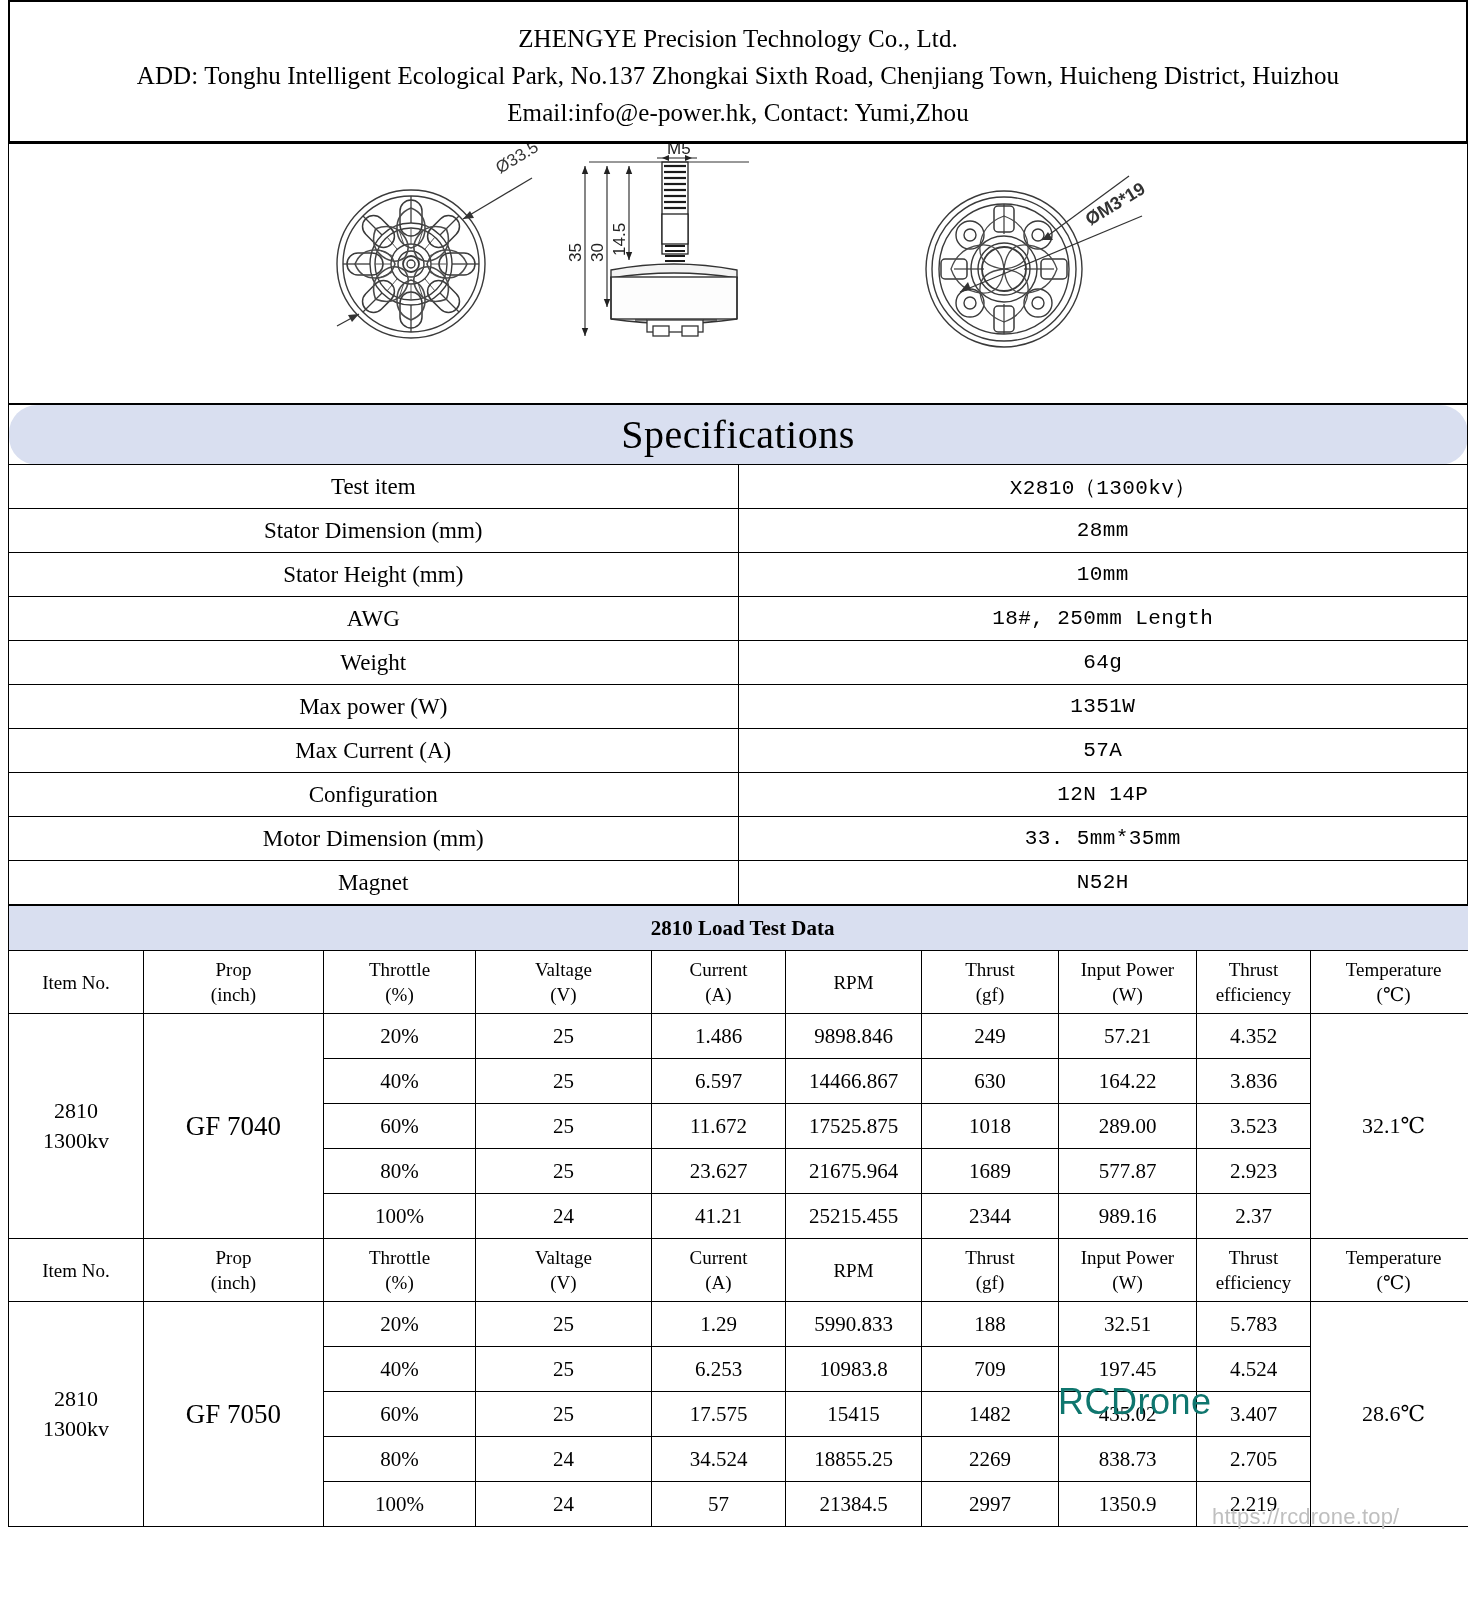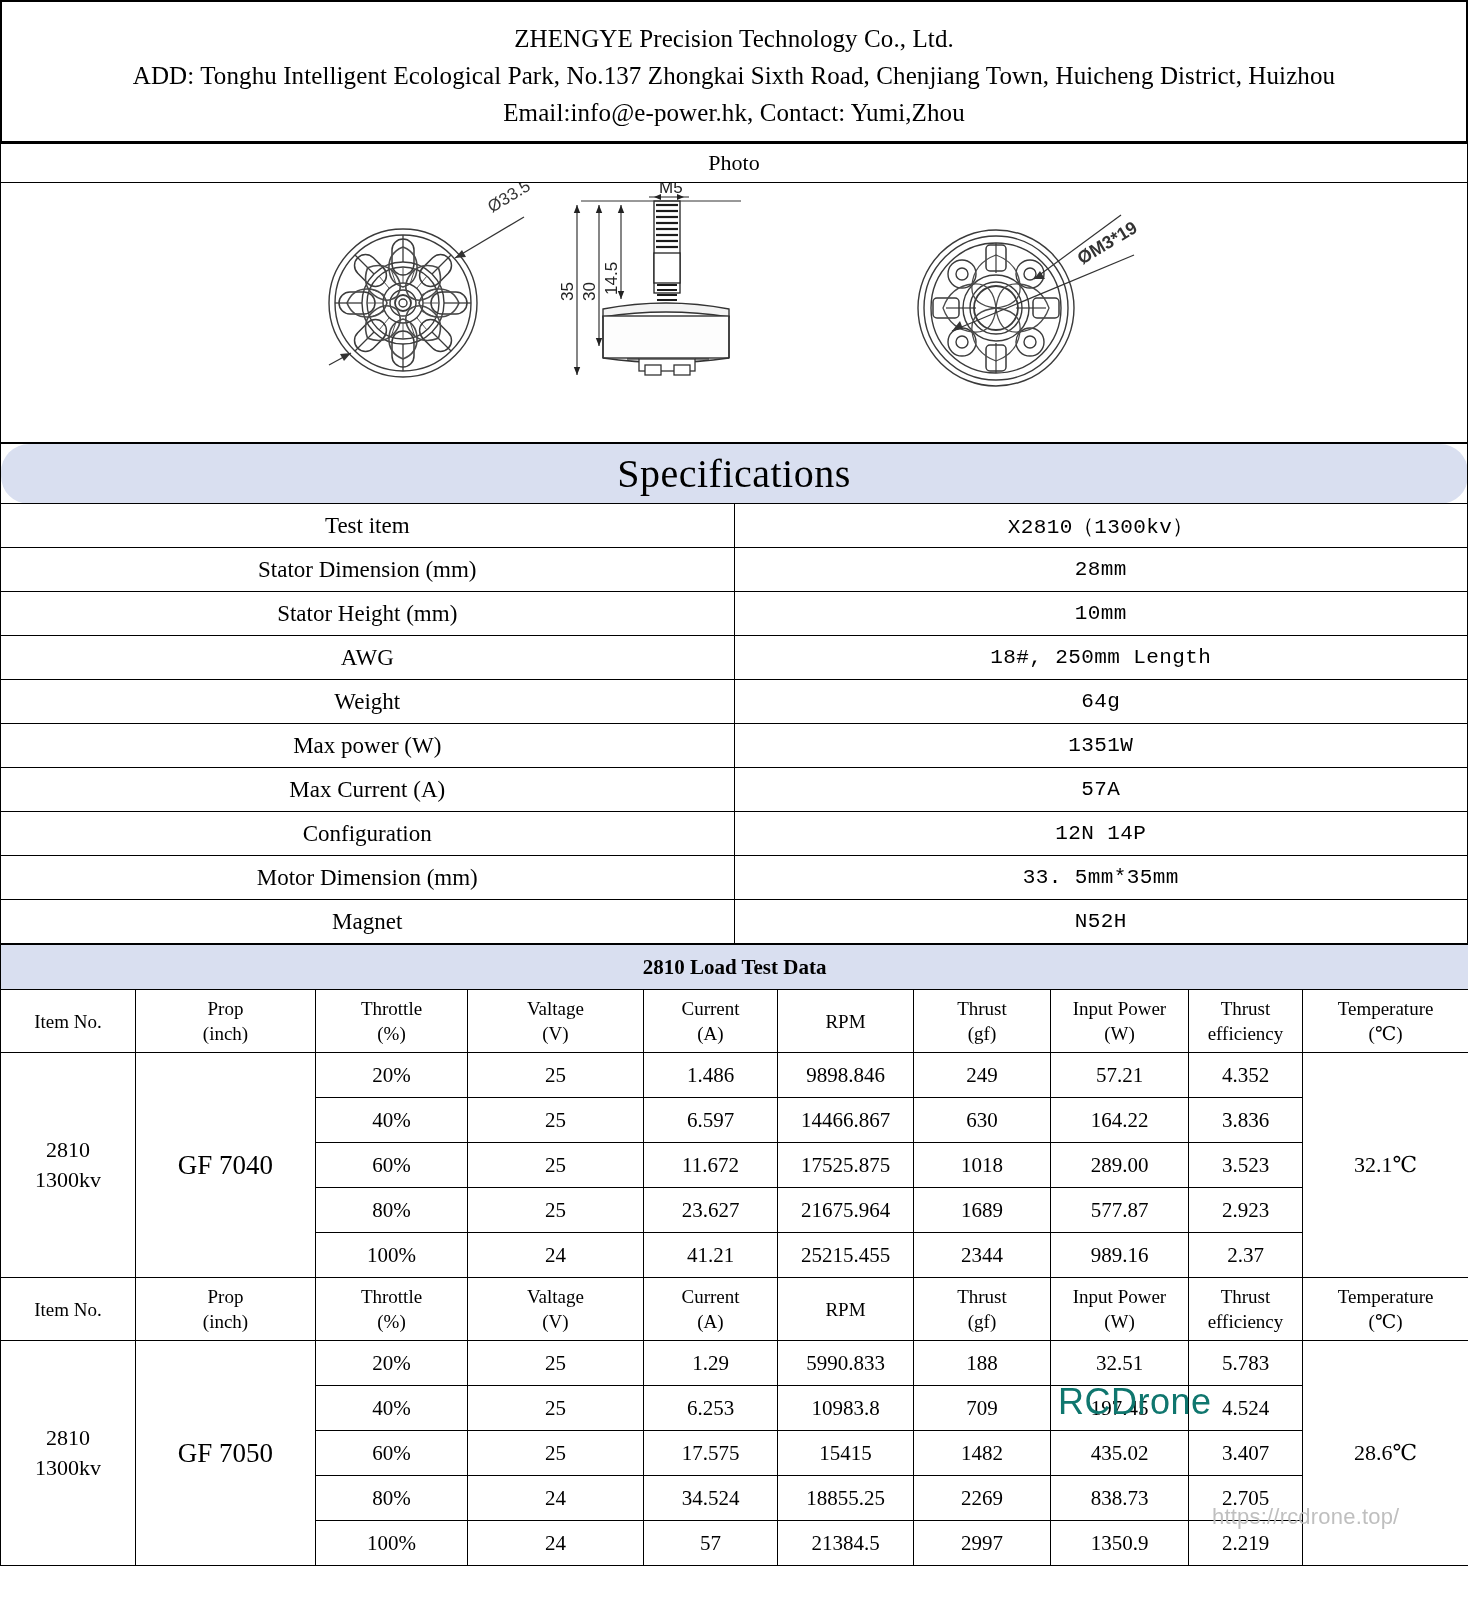--- a/index.html
+++ b/index.html
@@ -11,20 +11,21 @@
     font-family: "Liberation Serif", "DejaVu Serif", serif;
     color: #000000;
   }
   #page {
     width: 1468px;
     height: 1599px;
     position: relative;
     box-sizing: border-box;
     background: #fff;
     overflow: hidden;
+    padding-left: 8px;
   }
 
   
   .header-block {
     padding: 18px 10px 10px 10px;
     text-align: center;
     border: 2px solid #000;
     border-bottom: 2px solid #000;
     box-sizing: border-box;
   }
@@ -153,23 +154,20 @@
 <div id="page">
 
   <div class="header-block">
     <div class="header-line">ZHENGYE Precision Technology Co., Ltd.</div>
     <div class="header-line">ADD: Tonghu Intelligent Ecological Park, No.137 Zhongkai Sixth Road, Chenjiang Town, Huicheng District, Huizhou</div>
     <div class="header-line">Email:info@e-power.hk, Contact: Yumi,Zhou</div>
   </div>
 
   <table class="grid">
     <tbody>
-        <tr class="photo-label-row">
-      <td>Photo</td>
-    </tr>
     <tr class="photo-body-row">
       <td>
         <div class="photo-canvas">
 
           <svg class="dwg" style="left:295px;" width="260" height="230" viewBox="0 0 260 230">
             <g fill="none" stroke="#3a3a3a" stroke-width="1.4">
               <circle cx="107" cy="120" r="74"></circle>
               <circle cx="107" cy="120" r="68"></circle>
               <circle cx="107" cy="120" r="41"></circle>
               <circle cx="107" cy="120" r="36"></circle>

